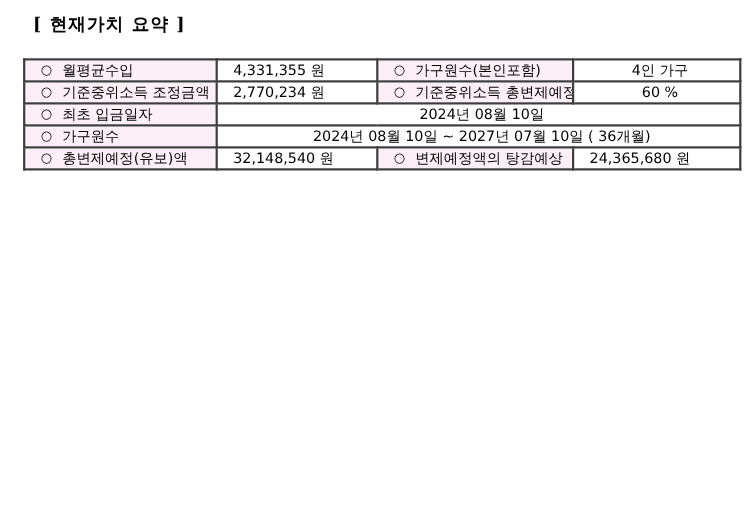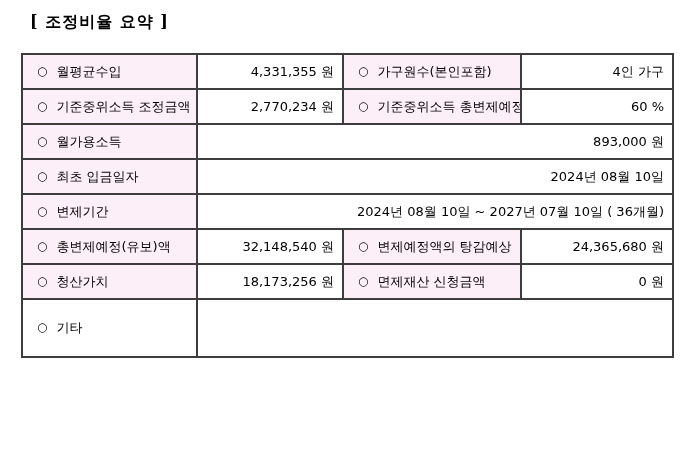--- a/index.html
+++ b/index.html
@@ -10,37 +10,37 @@
     font-family:"DejaVu Serif", serif;
     font-weight:bold; font-size:16px; letter-spacing:1px;
     color:#000;
   }
   table.summary {
     position:absolute; left:21px; top:53px;
     border-collapse:collapse; table-layout:fixed; width:651px;
   }
   td {
     border:2px solid #3d3d3d;
-    font-size:13px; height:35px;
+    font-size:13px; height:20px;
     padding:0 8px 0 14px;
     white-space:nowrap; overflow:hidden;
     vertical-align:middle;
     background:#ffffff;
   }
   td.label { background:#fdeff7; }
   td.plain { background:#ffffff; }
-  td.num  { text-align:right; }
-  td.txt  { text-align:right; }
+  td.num  { }
+  td.txt  { text-align:center; }
   .bullet { display:inline-block; margin-right:9px; font-size:12px; transform:translateY(-1px); }
   tr.tall td { height:58px; }
 </style>
 </head>
 <body>
 
-<div class="page-title">[ 조정비율 요약 ]</div>
+<div class="page-title">[ 현재가치 요약 ]</div>
 
 <table class="summary">
   <colgroup>
     <col style="width:175px">
       <col style="width:146px">
       <col style="width:178px">
       <col style="width:152px">
   </colgroup>
 
   <tbody>
@@ -51,49 +51,35 @@
     <td class="txt">4인 가구</td>
   </tr>
 
   <tr>
     <td class="label"><span class="bullet">○</span><span>기준중위소득 조정금액</span></td>
     <td class="num">2,770,234 원</td>
     <td class="label"><span class="bullet">○</span><span>기준중위소득 총변제예정</span></td>
     <td class="txt">60 %</td>
   </tr>
 
-  <tr>
-    <td class="label"><span class="bullet">○</span><span>월가용소득</span></td>
-    <td class="txt" colspan="3">893,000 원</td>
-  </tr>
 
   <tr>
     <td class="label"><span class="bullet">○</span><span>최초 입금일자</span></td>
     <td class="txt" colspan="3">2024년 08월 10일</td>
   </tr>
 
   <tr>
-    <td class="label"><span class="bullet">○</span><span>변제기간</span></td>
+    <td class="label"><span class="bullet">○</span><span>가구원수</span></td>
     <td class="txt" colspan="3">2024년 08월 10일 ~ 2027년 07월 10일 ( 36개월)</td>
   </tr>
 
   <tr>
     <td class="label"><span class="bullet">○</span><span>총변제예정(유보)액</span></td>
     <td class="num">32,148,540 원</td>
     <td class="label"><span class="bullet">○</span><span>변제예정액의 탕감예상</span></td>
     <td class="num">24,365,680 원</td>
   </tr>
 
-  <tr>
-    <td class="label"><span class="bullet">○</span><span>청산가치</span></td>
-    <td class="num">18,173,256 원</td>
-    <td class="label"><span class="bullet">○</span><span>면제재산 신청금액</span></td>
-    <td class="num">0 원</td>
-  </tr>
 
 
 
-  <tr class="tall">
-    <td class="plain"><span class="bullet">○</span><span>기타</span></td>
-    <td class="txt" colspan="3"></td>
-  </tr>
 </tbody>
   </table>
 
 </body></html>

